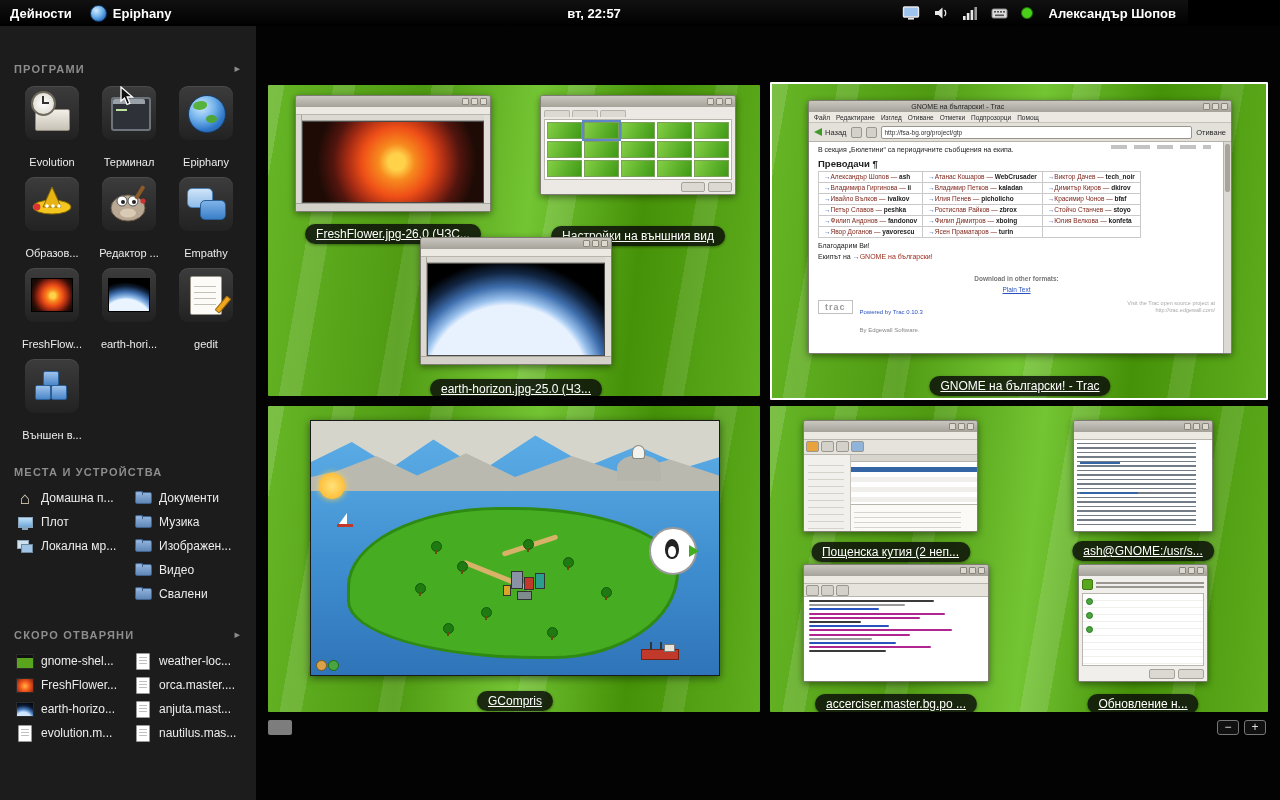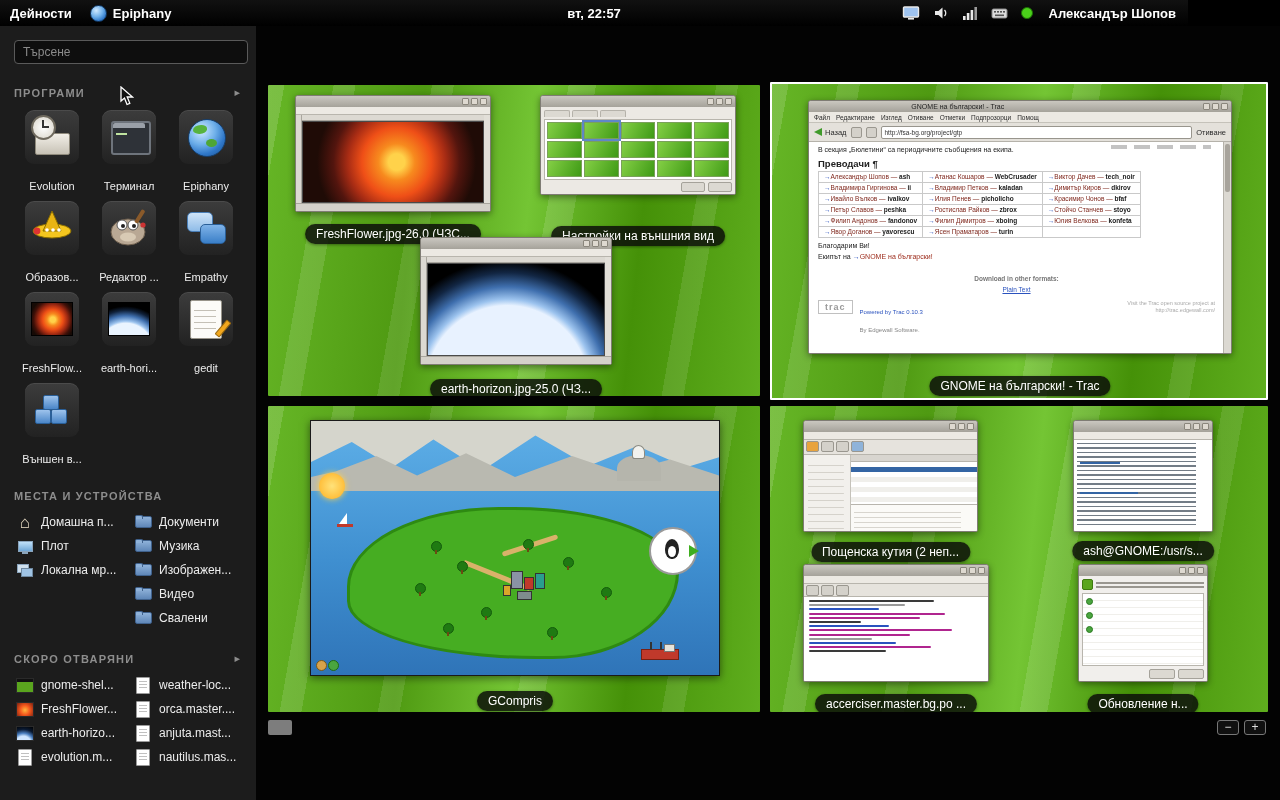--- a/index.html
+++ b/index.html
@@ -89,21 +89,21 @@
   .ws{position:absolute;box-sizing:border-box;overflow:hidden;border-radius:1px;
       background:
         linear-gradient(100deg,rgba(255,255,255,.14) 0 3%,rgba(255,255,255,0) 3% 12%,rgba(255,255,255,.12) 12% 16%,rgba(255,255,255,0) 16% 30%,rgba(255,255,255,.10) 30% 34%,rgba(255,255,255,0) 34% 55%,rgba(255,255,255,.12) 55% 60%,rgba(255,255,255,0) 60% 82%,rgba(255,255,255,.10) 82% 86%,rgba(255,255,255,0) 86%),
         linear-gradient(96deg,#66b626,#4f9a12 30%,#74c534 52%,#459108 74%,#5fae1e);}
   .ws1{left:12px;top:59px;width:492px;height:311px;}
   .ws2{left:514px;top:56px;width:498px;height:318px;border:2px solid #fff;}
   .ws3{left:12px;top:380px;width:492px;height:306px;}
   .ws4{left:514px;top:380px;width:498px;height:306px;}
   .wwin{position:absolute;}
   .wlabel{position:absolute;left:50%;transform:translateX(-50%);background:rgba(8,8,8,.82);color:#fff;
-          font-size:12px;padding:3px 11px;border-radius:11px;white-space:nowrap;box-shadow:0 1px 3px rgba(0,0,0,.4);}
+          font-size:12px;padding:3px 11px;border-radius:11px;white-space:nowrap;box-shadow:0 1px 3px rgba(0,0,0,.4);text-decoration:underline;}
   
   .xwin{position:relative;background:#d9d6d0;border:1px solid #7f7c74;border-radius:3px 3px 2px 2px;
         box-shadow:0 2px 7px rgba(0,0,0,.45);overflow:hidden;display:flex;flex-direction:column;box-sizing:border-box;}
   .xtitle{height:11px;background:linear-gradient(#cac7c0,#a5a29a);display:flex;align-items:center;padding:0 3px;flex:none;}
   .xtitle-text{font-size:7px;color:#222;margin:0 auto;white-space:nowrap;overflow:hidden;}
   .xbtns{margin-left:auto;display:flex;gap:2px;}
   .xbtn{width:5px;height:5px;background:#ded9d0;border:1px solid #8a867c;border-radius:1px;}
   .xmenu{height:7px;background:#ece9e3;border-bottom:1px solid #b8b5ad;flex:none;}
   
   .gwrap{flex:1;position:relative;background:#e2dfd8;}
@@ -270,21 +270,20 @@
           </svg>
       </span>
       <span class="tb-user">
         <span class="presence-dot"></span>
         <span>Александър Шопов</span>
       </span>
     </div>
   </div>
 
   <div class="sidebar">
-    <input class="search" placeholder="Търсене" style="">
 
     <div class="sec-head">
       <span class="sec-title">ПРОГРАМИ</span>
       <span class="sec-arrow">▸</span>
     </div>
     <div class="app-grid">
       <div class="app-tile">
         <span class="ai">
             <span class="ev-env"></span>
             <span class="ev-clock"></span>

